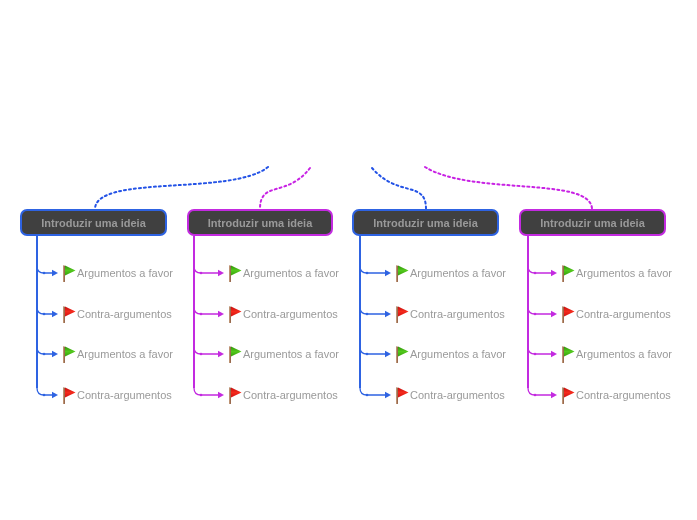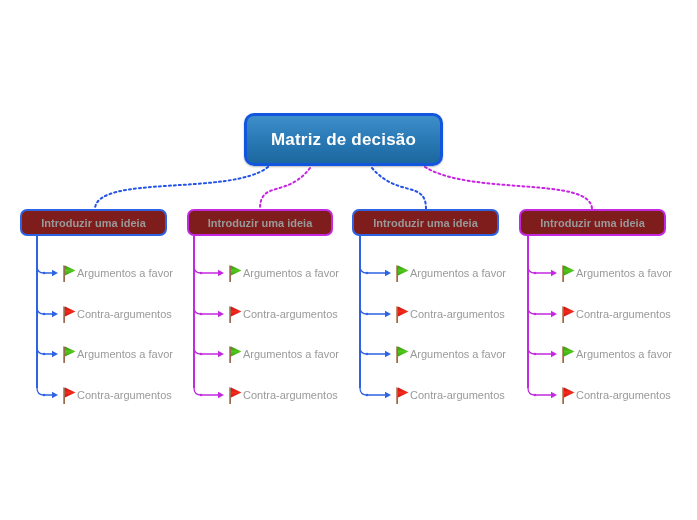--- a/index.html
+++ b/index.html
@@ -31,21 +31,21 @@
     font-size: 17px;
     letter-spacing: 0.2px;
     box-shadow: 0 1px 2px rgba(0,0,0,0.28);
     cursor: pointer;
   }
   .idea-node {
     position: absolute;
     top: 209px;
     height: 27px;
     box-sizing: border-box;
-    background: #7f1d1d;
+    background: #404040;
     border-radius: 7px;
     display: flex; align-items: center; justify-content: center;
     color: #999999;
     font-weight: bold;
     font-size: 11px;
     cursor: pointer;
   }
   .idea-node.blue    { border: 2px solid #2e63e2; }
   .idea-node.magenta { border: 2px solid #c32ae0; }
   .idea-1 { left: 20px;  width: 147px; }
@@ -144,23 +144,20 @@
         <path d="M557,354 l-6,-3.2 v6.4 z"></path>
           <path d="M557,395 l-6,-3.2 v6.4 z"></path>
         <circle cx="535" cy="273" r="1.3"></circle>
           <circle cx="535" cy="314" r="1.3"></circle>
         <circle cx="535" cy="354" r="1.3"></circle>
           <circle cx="535" cy="395" r="1.3"></circle>
       </g>
     </g>
   </svg>
 
-  <div class="root-node">
-    <span>Matriz de decisão</span>
-  </div>
 
   <div class="idea-node blue idea-1">
     <span>Introduzir uma ideia</span>
   </div>
   <div class="idea-node magenta idea-2">
     <span>Introduzir uma ideia</span>
   </div>
   <div class="idea-node blue idea-3">
     <span>Introduzir uma ideia</span>
   </div>

